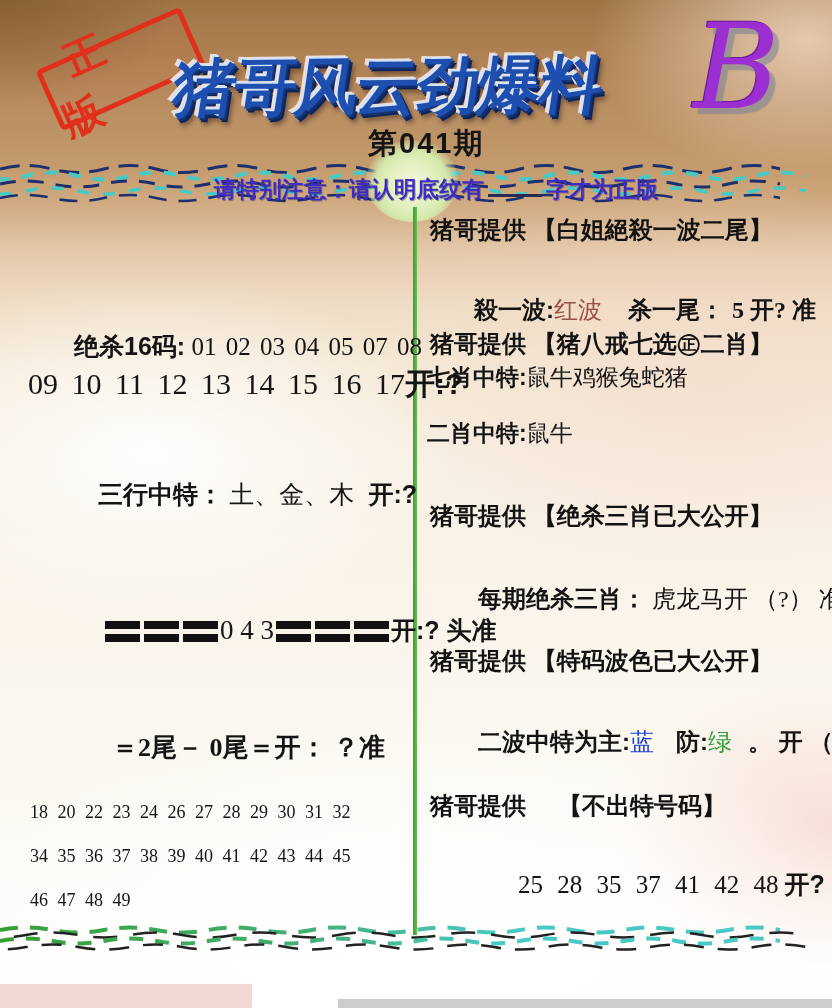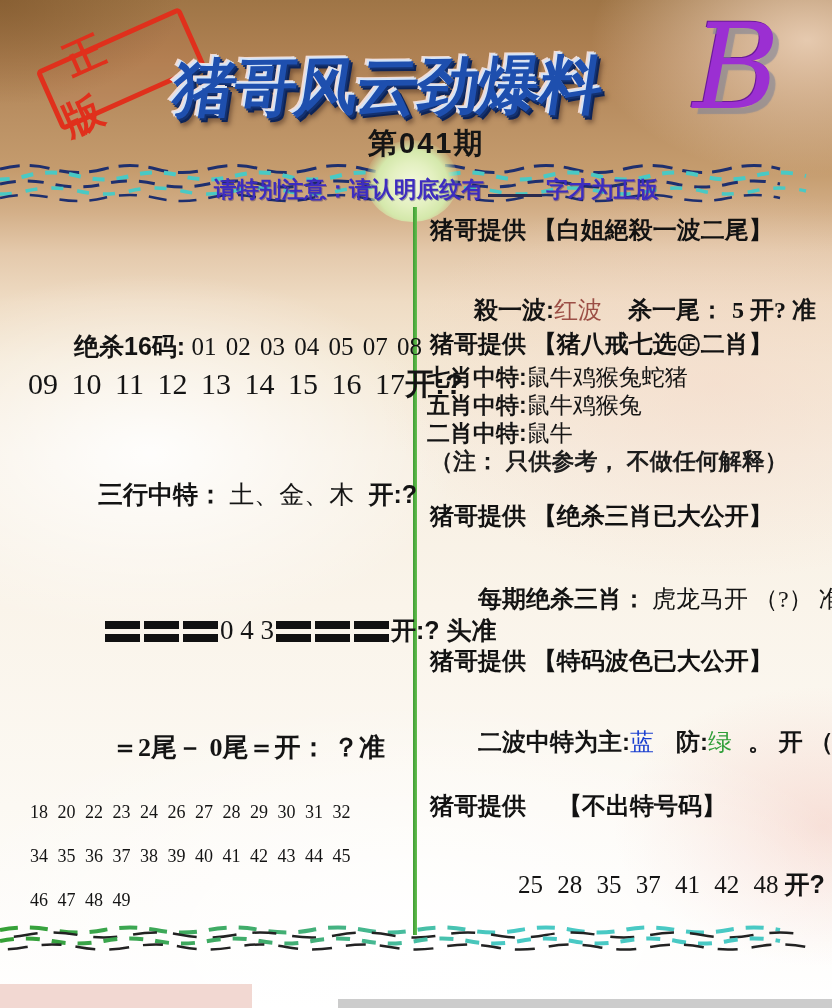--- a/index.html
+++ b/index.html
@@ -115,27 +115,23 @@
   <div class="abs z2 numrow" style="left:30px;top:890px;">46 47 48 49</div>
 
   <div class="abs z2 hdr" style="left:430px;top:214px;text-align:center;">猪哥提供 【白姐絕殺一波二尾】</div>
   <div class="abs z2 rline" style="left:474px;top:294px;">
     <span class="zl" style="font-size:24px;">殺一波:</span><span class="red-wave">红波</span><span class="zl" style="margin-left:26px;font-size:24px;">杀一尾：</span><span style="margin-left:8px;font-weight:700;">5 开? 准</span>
   </div>
   <div class="abs z2 hdr" style="left:430px;top:328px;">猪哥提供 【猪八戒七选㊣二肖】</div>
   <div class="abs z2 rline" style="left:427px;top:362px;">
     <span class="zl">七肖中特:</span><span class="zv">鼠牛鸡猴兔蛇猪</span>
   </div>
-  <div class="abs z2 rline" style="left:427px;top:390px;">
-    <span class="zl">五肖中特:</span><span class="zv">鼠牛鸡猴兔</span>
-  </div>
   <div class="abs z2 rline" style="left:427px;top:418px;">
     <span class="zl">二肖中特:</span><span class="zv">鼠牛</span>
   </div>
-  <div class="abs z2" style="left:430px;top:446px;font-size:23px;font-weight:700;color:#1c1c1c;white-space:nowrap;font-family:'Liberation Sans',sans-serif;">（注： 只供参考， 不做任何解释）</div>
   <div class="abs z2 hdr" style="left:430px;top:500px;">猪哥提供 【绝杀三肖已大公开】</div>
   <div class="abs z2 rline" style="left:478px;top:583px;">
     <span class="zl" style="font-size:24px;text-align:right;">每期绝杀三肖：</span><span style="margin-left:6px;">虎龙马开 （?） 准</span>
   </div>
   <div class="abs z2 hdr" style="left:430px;top:645px;">猪哥提供 【特码波色已大公开】</div>
   <div class="abs z2 rline" style="left:478px;top:726px;">
     <span class="zl" style="font-size:24px;">二波中特为主:</span><span class="blue-wave">蓝</span><span class="zl" style="margin-left:22px;font-size:24px;">防:</span><span class="green-wave">绿</span><span class="zl" style="margin-left:16px;font-size:24px;">。 开 （?）</span>
   </div>
   <div class="abs z2 hdr" style="left:430px;top:790px;">
     <span>猪哥提供</span><span style="margin-left:32px;">【不出特号码】</span>

